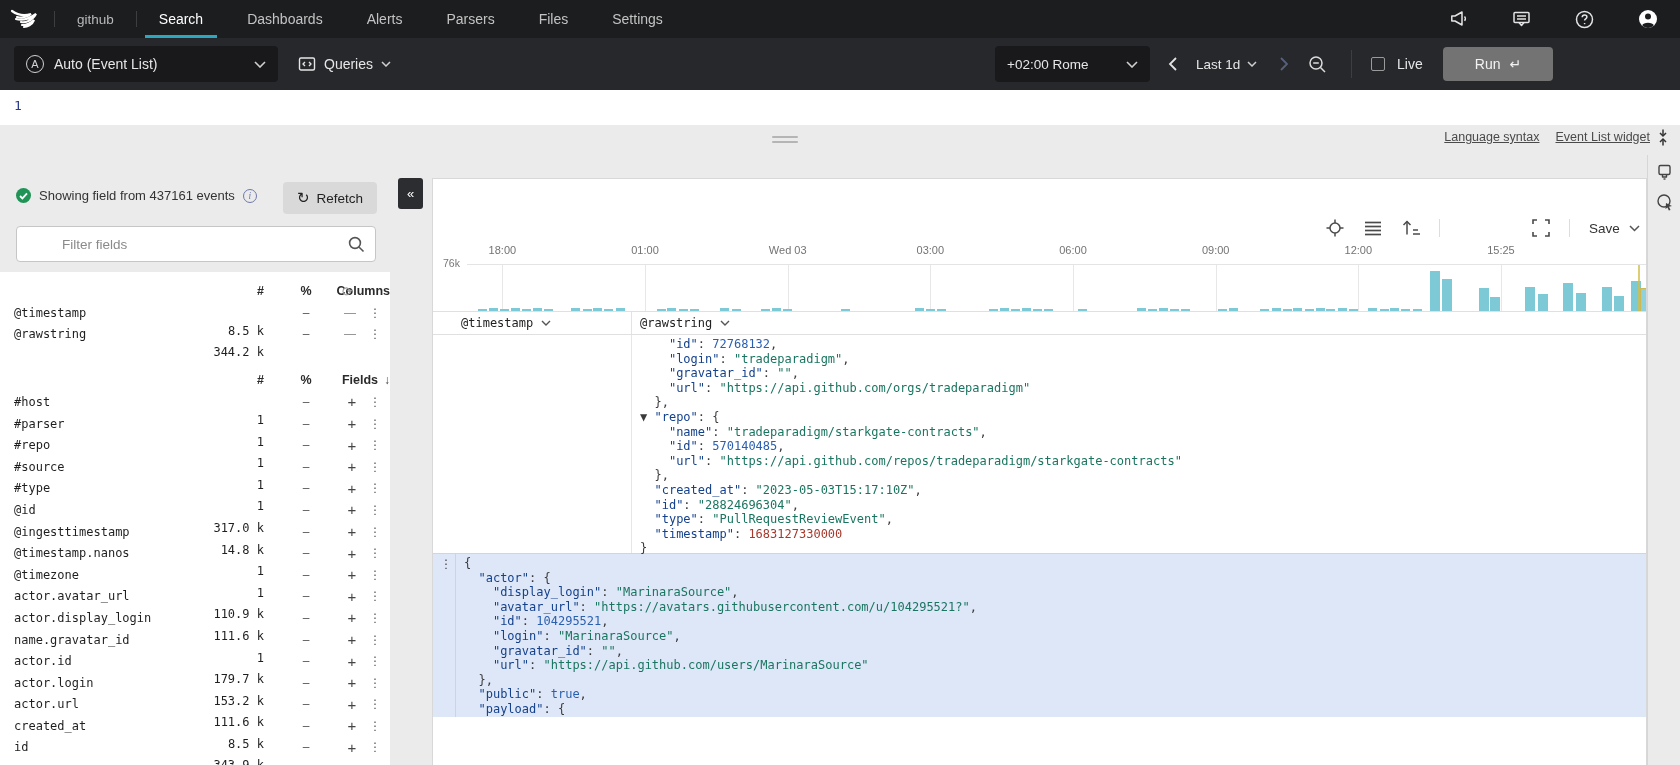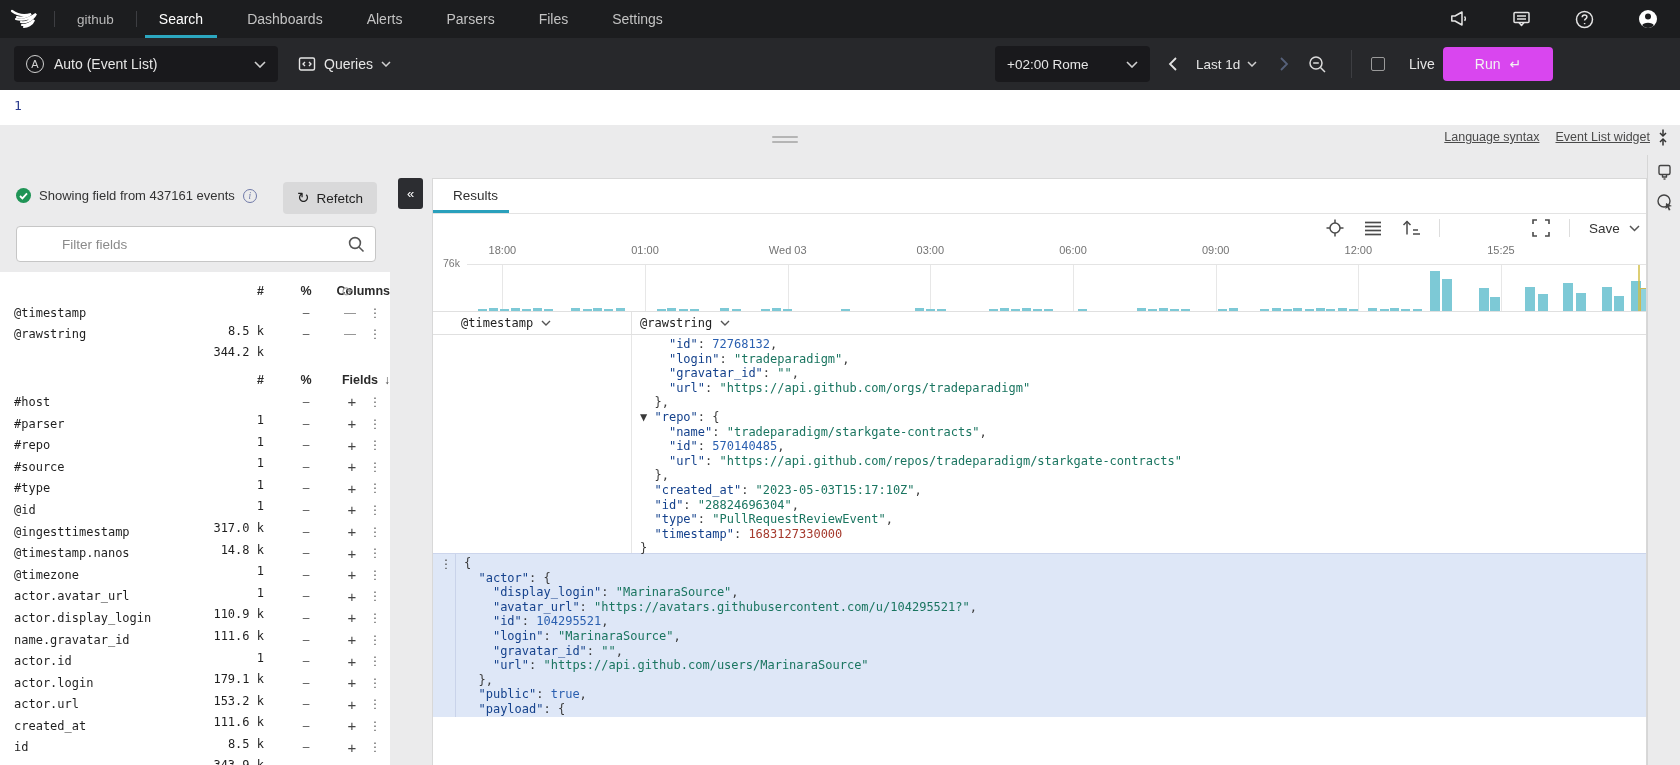--- a/index.html
+++ b/index.html
@@ -35,24 +35,24 @@
   #tz-select { position:absolute; left:995px; top:8px; width:155px; height:36px; background:#19191c;
     border-radius:4px; display:flex; align-items:center; padding:0 12px; cursor:pointer; }
   #tz-select .lbl { color:#e6e6e6; font-size:13.5px; }
   #tz-select .chev { margin-left:auto; }
   .tnav { position:absolute; top:8px; height:36px; display:flex; align-items:center;
     color:#e3e3e3; font-size:15px; cursor:pointer; }
   #range-label { position:absolute; left:1196px; top:8px; height:36px; display:flex; align-items:center;
     gap:7px; color:#e6e6e6; font-size:13.5px; cursor:pointer; }
   #tb-divider { position:absolute; left:1351px; top:12px; width:1px; height:28px; background:#3d3e42; }
   #live-toggle { position:absolute; left:1371px; top:8px; height:36px; display:flex; align-items:center;
-    gap:24px; cursor:pointer; }
+    gap:12px; cursor:pointer; }
   #live-box { width:14px; height:14px; border:1.5px solid #9a9a9a; border-radius:2px; }
   #live-toggle .lbl { color:#e6e6e6; font-size:14px; }
-  #run-btn { position:absolute; left:1443px; top:9px; width:110px; height:34px; background:#d946ef;
+  #run-btn { position:absolute; left:1443px; top:9px; width:110px; height:34px; background:#737373;
     border-radius:4px; display:flex; align-items:center; justify-content:center; gap:9px;
     color:#f2f2f2; font-size:14px; cursor:pointer; }
 
   
   #editor { position:absolute; left:0; top:90px; width:1680px; height:35px; background:#ffffff; }
   #line-no { position:absolute; left:14px; top:8px; font-size:13px; color:#2b3c8e; }
 
   
   #under-strip { position:absolute; left:0; top:125px; width:1680px; height:30px; }
   #drag-handle { position:absolute; left:772px; top:11px; width:26px; height:7px; cursor:row-resize; }
@@ -425,21 +425,21 @@
         </div>
         <div class="srow">
           <span class="nm">name.gravatar_id</span>
           <span class="cnt">1</span>
           <span class="pv">–</span>
           <span class="plus">+</span>
           <span class="kebab">⋮</span>
         </div>
         <div class="srow">
           <span class="nm">actor.id</span>
-          <span class="cnt">179.1 k</span>
+          <span class="cnt">179.7 k</span>
           <span class="pv">–</span>
           <span class="plus">+</span>
           <span class="kebab">⋮</span>
         </div>
         <div class="srow">
           <span class="nm">actor.login</span>
           <span class="cnt">153.2 k</span>
           <span class="pv">–</span>
           <span class="plus">+</span>
           <span class="kebab">⋮</span>
@@ -465,24 +465,20 @@
           <span class="plus">+</span>
           <span class="kebab">⋮</span>
         </div>
       </div>
   </div>
 </div>
 
 <div id="collapse-btn">«</div>
 
 <div id="panel">
-  <div id="tabbar">
-    <span id="tab-results">Results</span>
-    <span id="tab-underline"></span>
-  </div>
   <div id="chart-tools">
     <span class="ctool" style="left:893px;">
       <svg width="18" height="18" viewBox="0 0 18 18" fill="none" stroke="#4a4a4a" stroke-width="1.5">
         <circle cx="9" cy="9" r="5"></circle>
           <line x1="9" y1="0.5" x2="9" y2="4"></line>
           <line x1="9" y1="14" x2="9" y2="17.5"></line>
         <line x1="0.5" y1="9" x2="4" y2="9"></line>
           <line x1="14" y1="9" x2="17.5" y2="9"></line>
       </svg>
     </span>

